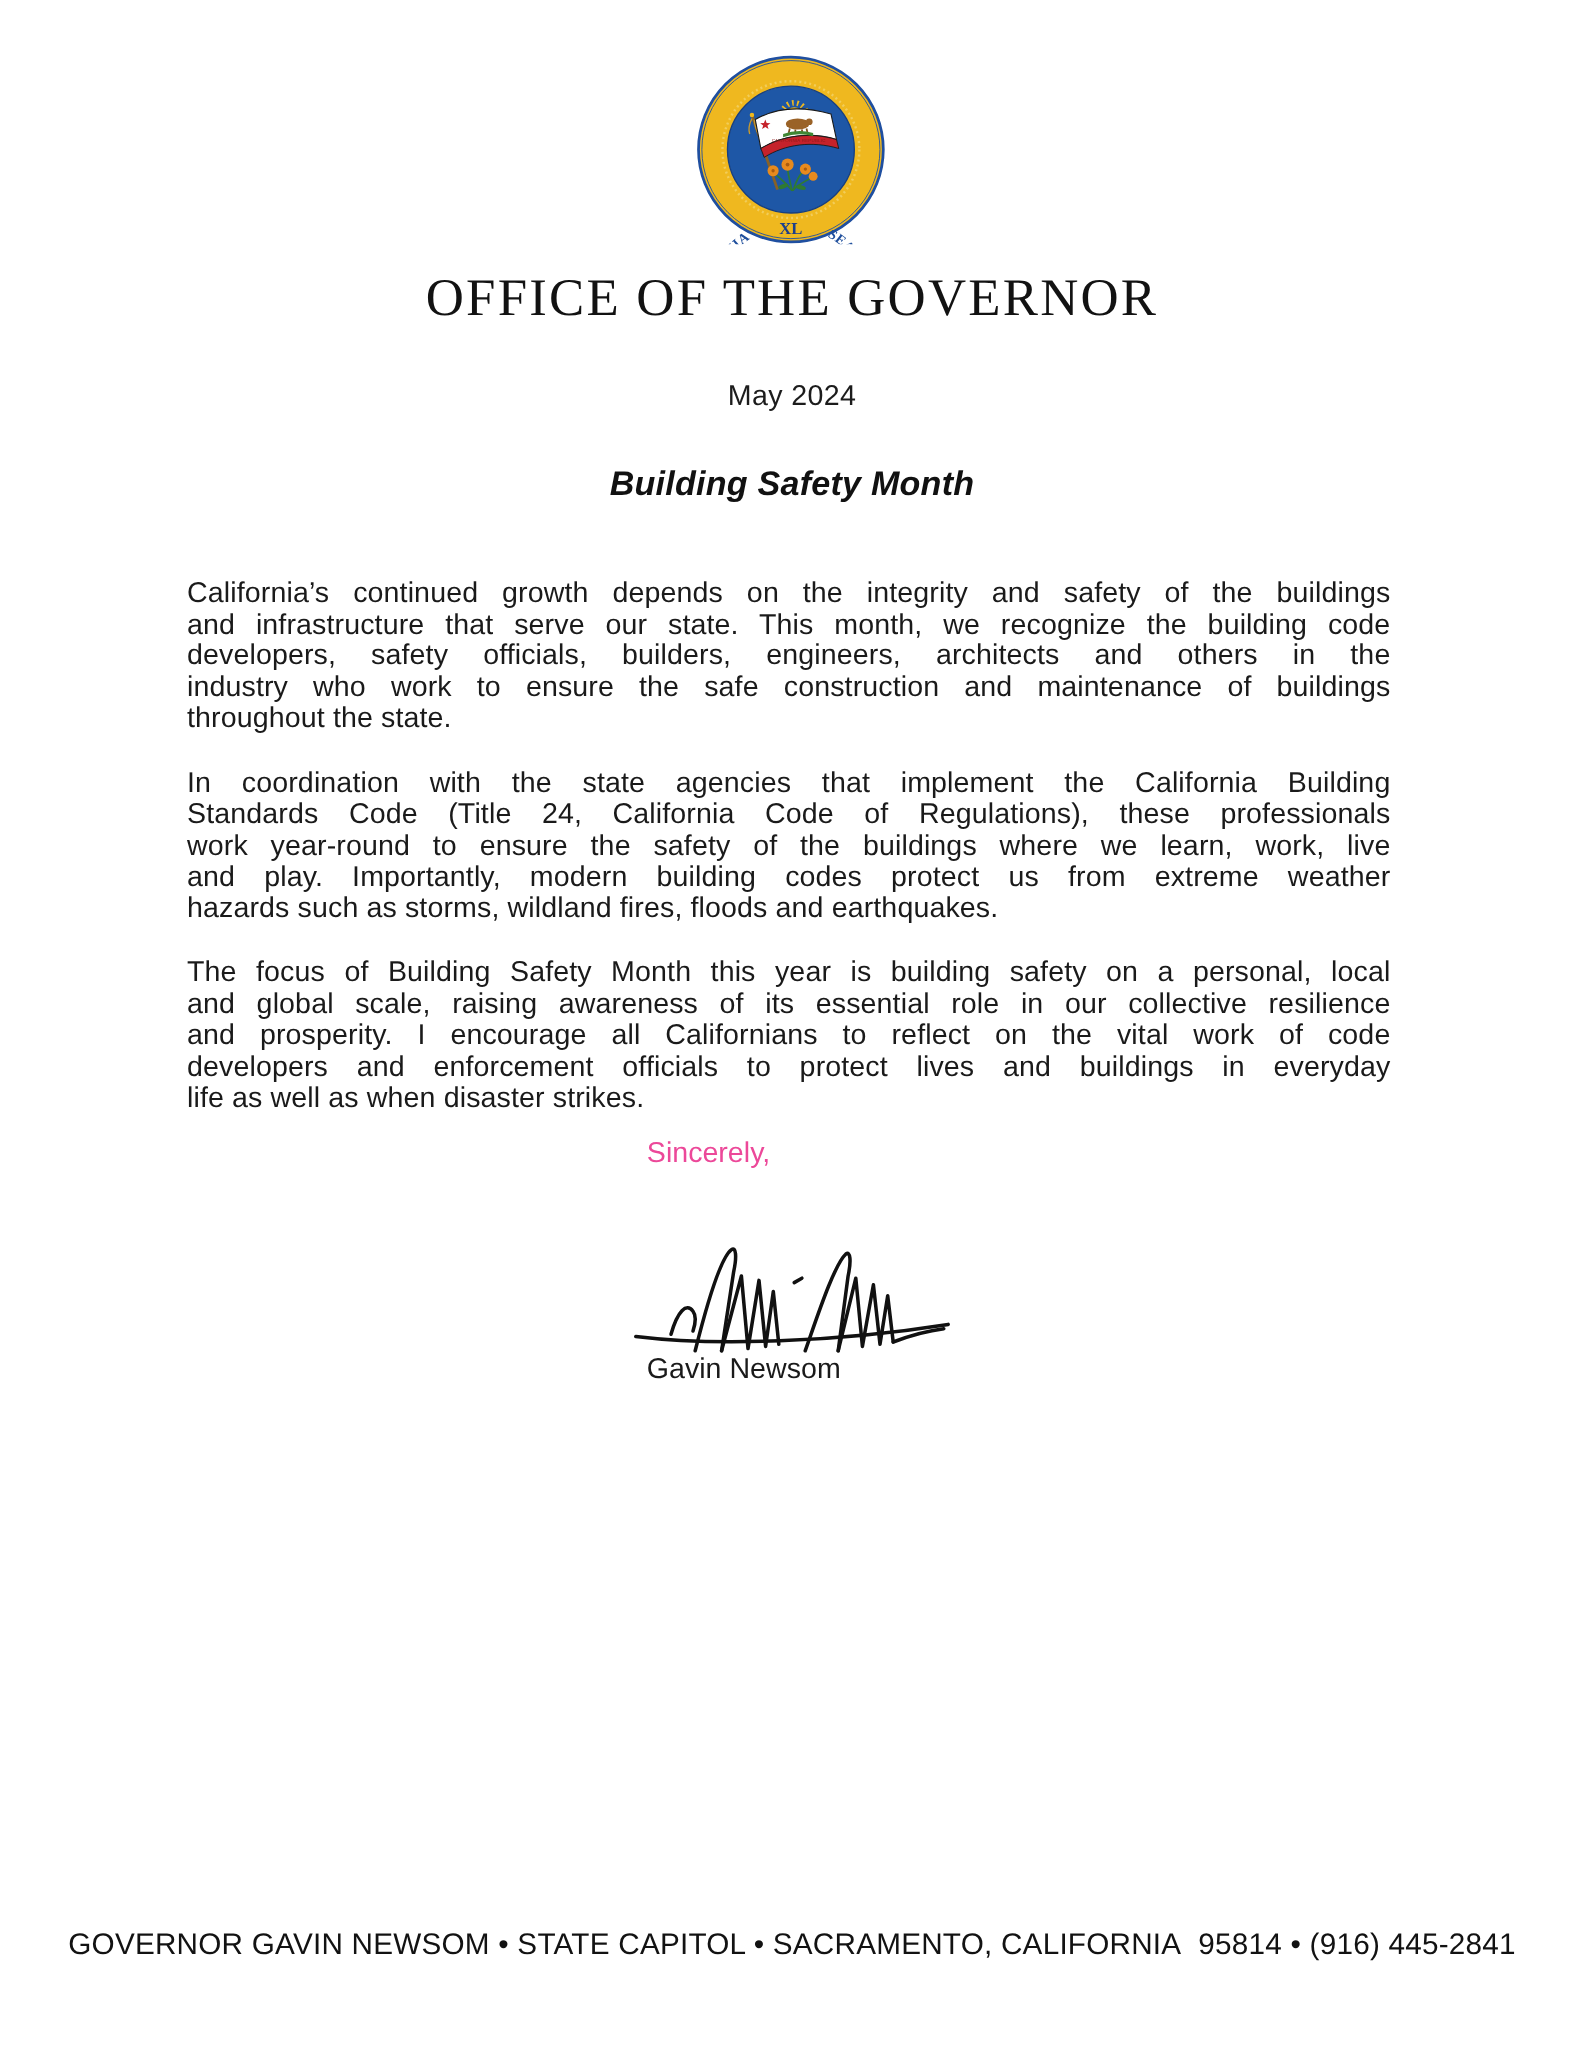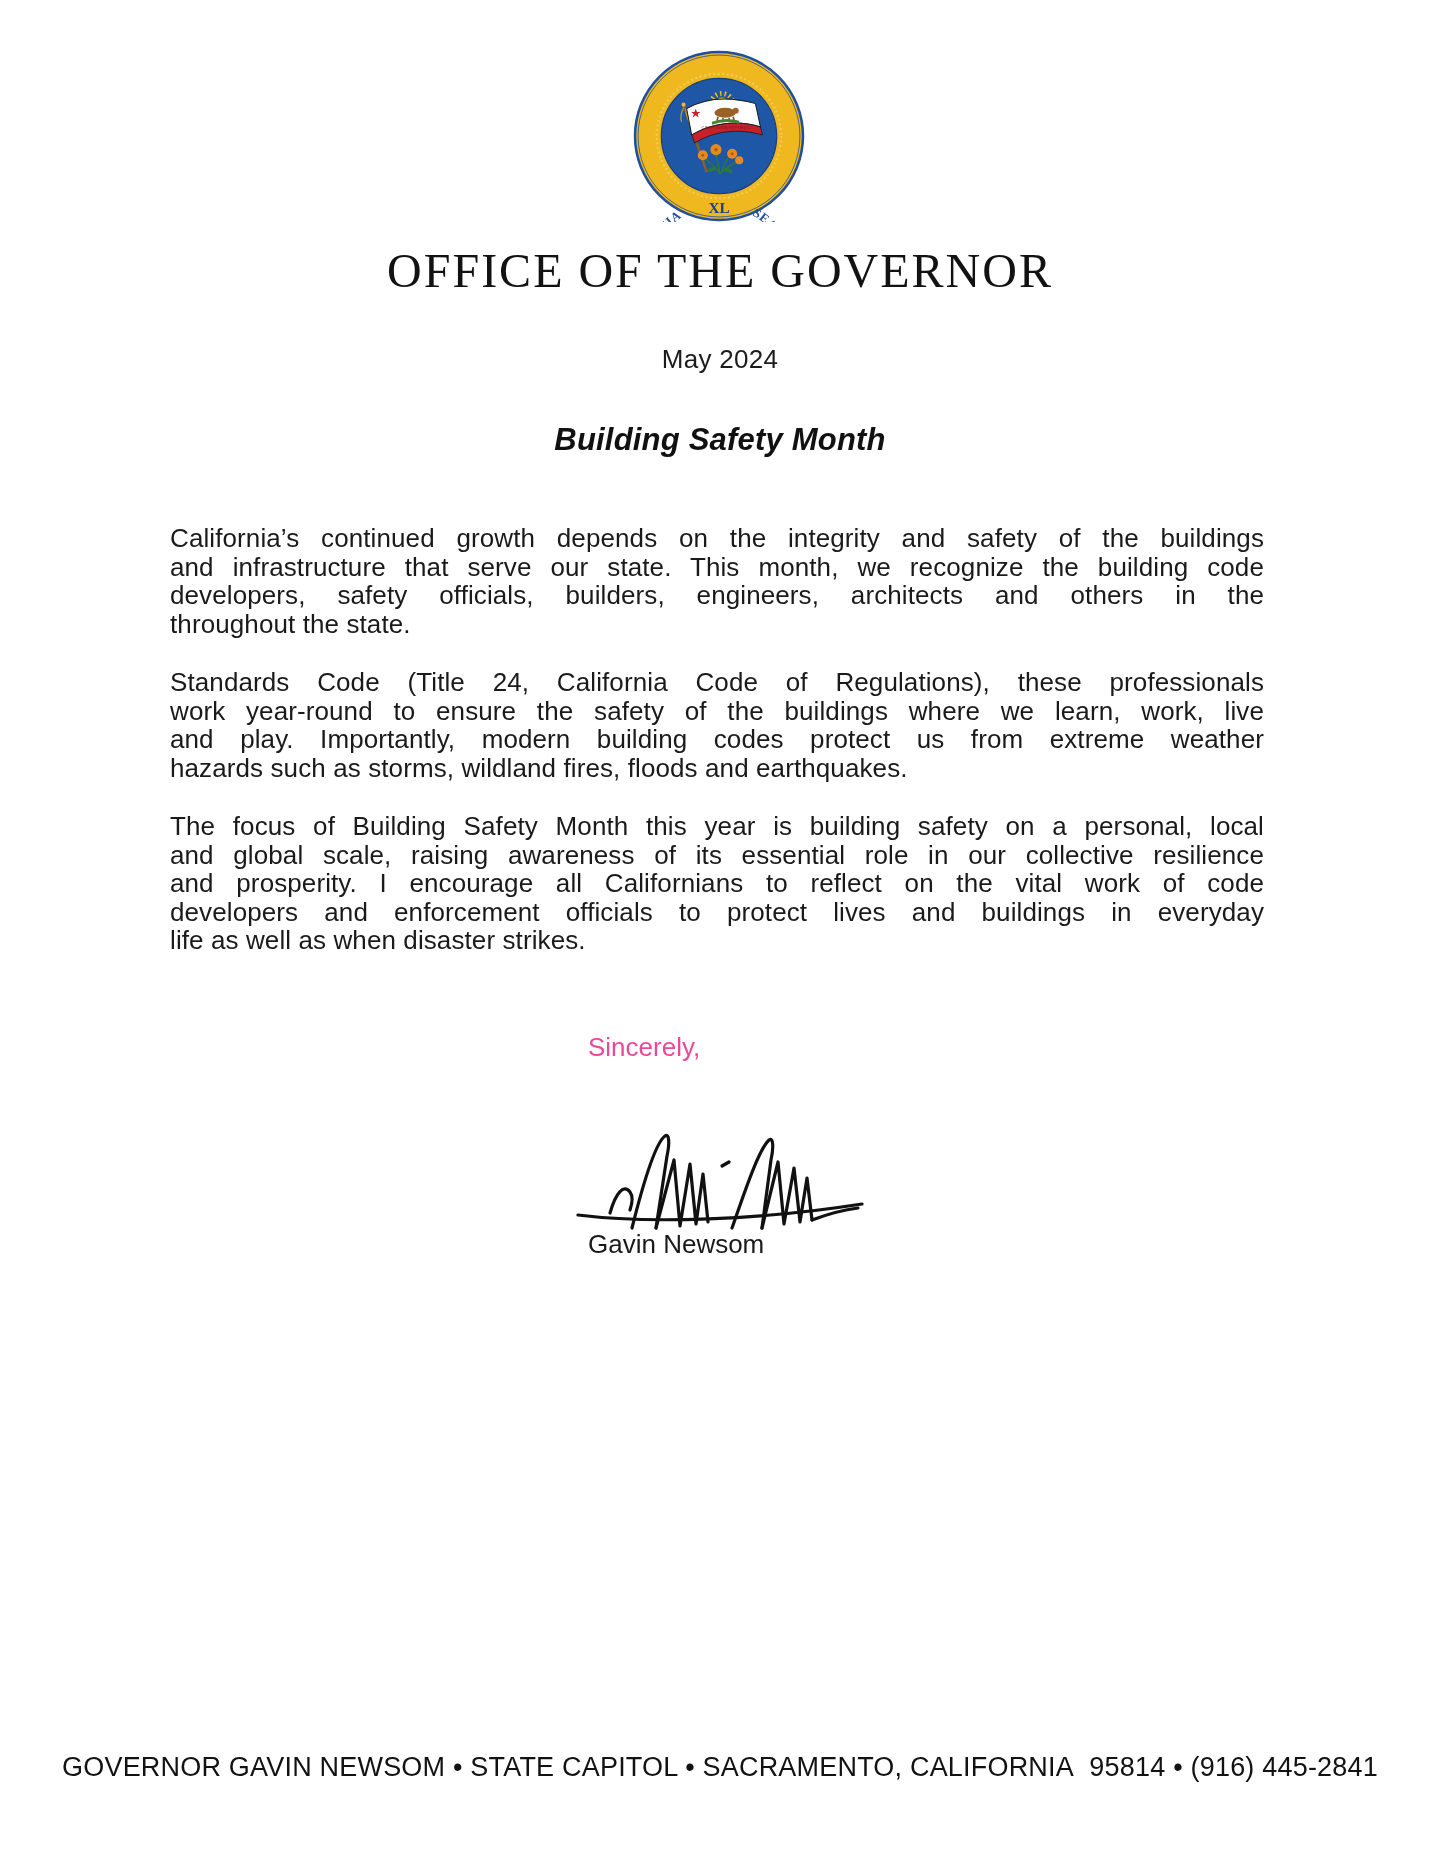--- a/index.html
+++ b/index.html
@@ -169,23 +169,25 @@
 
   <div class="letter-date">May 2024</div>
 
   <div class="letter-title">Building Safety Month</div>
 
   <div class="body-block">
       <div class="paragraph">
         <div class="pline">California’s continued growth depends on the integrity and safety of the buildings</div>
         <div class="pline">and infrastructure that serve our state. This month, we recognize the building code</div>
         <div class="pline">developers, safety officials, builders, engineers, architects and others in the</div>
+        <div class="pline">industry who work to ensure the safe construction and maintenance of buildings</div>
         <div class="pline last">throughout the state.</div>
       </div>
       <div class="paragraph">
+        <div class="pline">In coordination with the state agencies that implement the California Building</div>
         <div class="pline">Standards Code (Title 24, California Code of Regulations), these professionals</div>
         <div class="pline">work year-round to ensure the safety of the buildings where we learn, work, live</div>
         <div class="pline">and play. Importantly, modern building codes protect us from extreme weather</div>
         <div class="pline last">hazards such as storms, wildland fires, floods and earthquakes.</div>
       </div>
       <div class="paragraph">
         <div class="pline">The focus of Building Safety Month this year is building safety on a personal, local</div>
         <div class="pline">and global scale, raising awareness of its essential role in our collective resilience</div>
         <div class="pline">and prosperity. I encourage all Californians to reflect on the vital work of code</div>
         <div class="pline">developers and enforcement officials to protect lives and buildings in everyday</div>

